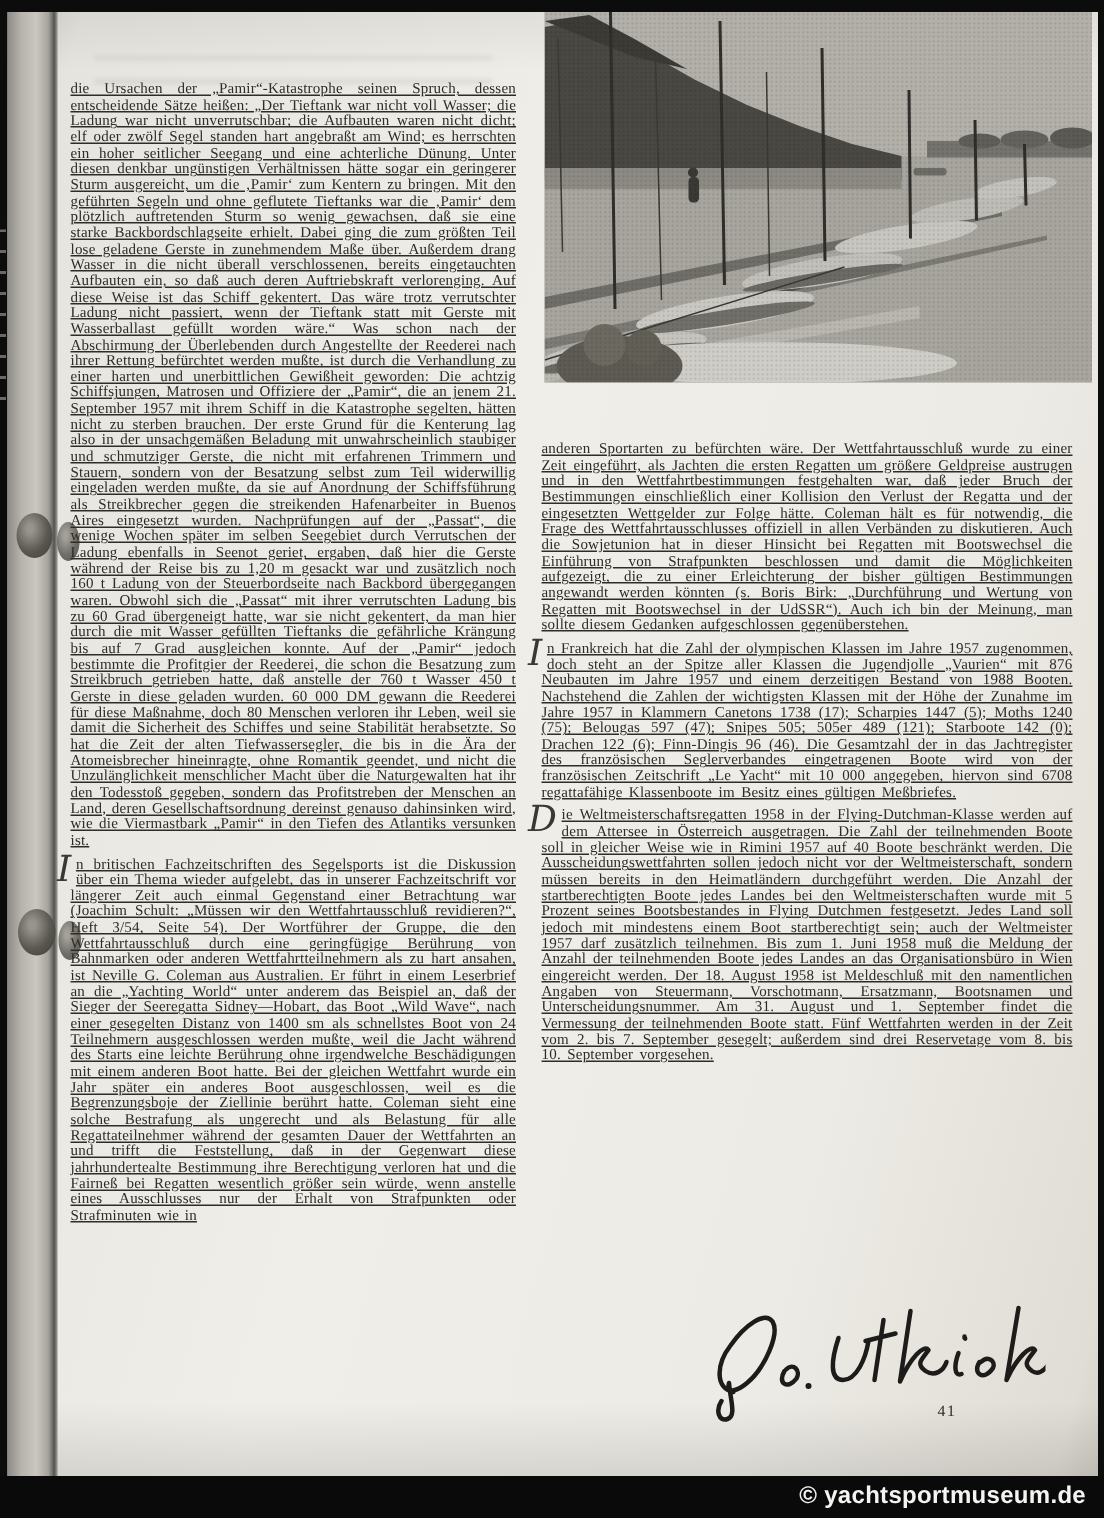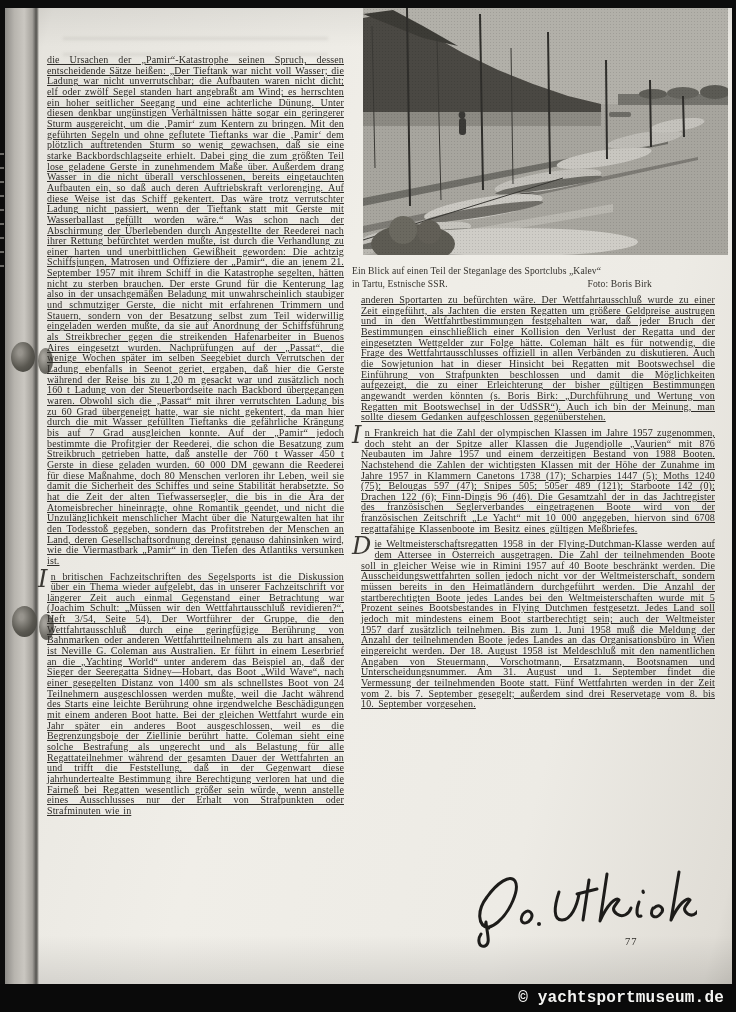--- a/index.html
+++ b/index.html
@@ -47,21 +47,21 @@
        font-size:9.6px;line-height:13px;letter-spacing:.1px;}
   .caption .row2{display:flex;justify-content:space-between;}
 
   
   .signature{position:absolute;left:462px;top:856px;}
   .folio{position:absolute;left:620px;top:928px;font-size:10.5px;color:#2e2c28;letter-spacing:1px;}
 
   
   .wm-bar{position:absolute;left:0;bottom:0;width:736px;height:28px;background:#0a0a0a;
        display:flex;align-items:center;justify-content:flex-end;}
-  .wm-text{font-family:Liberation Mono, monospace;font-weight:bold;font-size:16px;
+  .wm-text{font-family:Liberation Sans, sans-serif;font-weight:bold;font-size:16px;
        color:#f4f4f2;padding-right:12px;letter-spacing:.2px;}
 </style>
 </head>
 <body>
 
 <div class="stage">
 
   <div class="page">
     <div class="binding"></div>
     <div class="crease"></div>
@@ -121,27 +121,20 @@
 
         <rect x="96" y="110" width="7" height="17" rx="3" fill="#3a3936"></rect>
         <circle cx="99" cy="107" r="3.4" fill="#3a3936"></circle>
 
         <ellipse cx="50" cy="236" rx="42" ry="20" fill="#5d5b53"></ellipse>
         <circle cx="40" cy="222" r="14" fill="#6b6960"></circle>
         <circle cx="66" cy="224" r="12" fill="#625f57"></circle>
       </svg>
     </div>
 
-    <div class="caption">
-      <div>Ein Blick auf einen Teil der Steganlage des Sportclubs „Kalev“</div>
-      <div class="row2">
-        <span>in Tartu, Estnische SSR.</span>
-        <span>Foto: Boris Birk</span>
-      </div>
-    </div>
 
     <div class="col col-left">
       <p>die Ursachen der „Pamir“-Katastrophe seinen Spruch, dessen entscheidende Sätze heißen: „Der Tieftank war nicht voll Wasser; die Ladung war nicht unverrutschbar; die Aufbauten waren nicht dicht; elf oder zwölf Segel standen hart angebraßt am Wind; es herrschten ein hoher seitlicher Seegang und eine achterliche Dünung. Unter diesen denkbar ungünstigen Verhältnissen hätte sogar ein geringerer Sturm ausgereicht, um die ‚Pamir‘ zum Kentern zu bringen. Mit den geführten Segeln und ohne geflutete Tieftanks war die ‚Pamir‘ dem plötzlich auftretenden Sturm so wenig gewachsen, daß sie eine starke Backbordschlagseite erhielt. Dabei ging die zum größten Teil lose geladene Gerste in zunehmendem Maße über. Außerdem drang Wasser in die nicht überall verschlossenen, bereits eingetauchten Aufbauten ein, so daß auch deren Auftriebskraft verlorenging. Auf diese Weise ist das Schiff gekentert. Das wäre trotz verrutschter Ladung nicht passiert, wenn der Tieftank statt mit Gerste mit Wasserballast gefüllt worden wäre.“ Was schon nach der Abschirmung der Überlebenden durch Angestellte der Reederei nach ihrer Rettung befürchtet werden mußte, ist durch die Verhandlung zu einer harten und unerbittlichen Gewißheit geworden: Die achtzig Schiffsjungen, Matrosen und Offiziere der „Pamir“, die an jenem 21. September 1957 mit ihrem Schiff in die Katastrophe segelten, hätten nicht zu sterben brauchen. Der erste Grund für die Kenterung lag also in der unsachgemäßen Beladung mit unwahrscheinlich staubiger und schmutziger Gerste, die nicht mit erfahrenen Trimmern und Stauern, sondern von der Besatzung selbst zum Teil widerwillig eingeladen werden mußte, da sie auf Anordnung der Schiffsführung als Streikbrecher gegen die streikenden Hafenarbeiter in Buenos Aires eingesetzt wurden. Nachprüfungen auf der „Passat“, die wenige Wochen später im selben Seegebiet durch Verrutschen der Ladung ebenfalls in Seenot geriet, ergaben, daß hier die Gerste während der Reise bis zu 1,20 m gesackt war und zusätzlich noch 160 t Ladung von der Steuerbordseite nach Backbord übergegangen waren. Obwohl sich die „Passat“ mit ihrer verrutschten Ladung bis zu 60 Grad übergeneigt hatte, war sie nicht gekentert, da man hier durch die mit Wasser gefüllten Tieftanks die gefährliche Krängung bis auf 7 Grad ausgleichen konnte. Auf der „Pamir“ jedoch bestimmte die Profitgier der Reederei, die schon die Besatzung zum Streikbruch getrieben hatte, daß anstelle der 760 t Wasser 450 t Gerste in diese geladen wurden. 60 000 DM gewann die Reederei für diese Maßnahme, doch 80 Menschen verloren ihr Leben, weil sie damit die Sicherheit des Schiffes und seine Stabilität herabsetzte. So hat die Zeit der alten Tiefwassersegler, die bis in die Ära der Atomeisbrecher hineinragte, ohne Romantik geendet, und nicht die Unzulänglichkeit menschlicher Macht über die Naturgewalten hat ihr den Todesstoß gegeben, sondern das Profitstreben der Menschen an Land, deren Gesellschaftsordnung dereinst genauso dahinsinken wird, wie die Viermastbark „Pamir“ in den Tiefen des Atlantiks versunken ist.</p>
       <p><span class="dropcap">I</span><span>n britischen Fachzeitschriften des Segelsports ist die Diskussion über ein Thema wieder aufgelebt, das in unserer Fachzeitschrift vor längerer Zeit auch einmal Gegenstand einer Betrachtung war (Joachim Schult: „Müssen wir den Wettfahrtausschluß revidieren?“, Heft 3/54, Seite 54). Der Wortführer der Gruppe, die den Wettfahrtausschluß durch eine geringfügige Berührung von Bahnmarken oder anderen Wettfahrtteilnehmern als zu hart ansahen, ist Neville G. Coleman aus Australien. Er führt in einem Leserbrief an die „Yachting World“ unter anderem das Beispiel an, daß der Sieger der Seeregatta Sidney—Hobart, das Boot „Wild Wave“, nach einer gesegelten Distanz von 1400 sm als schnellstes Boot von 24 Teilnehmern ausgeschlossen werden mußte, weil die Jacht während des Starts eine leichte Berührung ohne irgendwelche Beschädigungen mit einem anderen Boot hatte. Bei der gleichen Wettfahrt wurde ein Jahr später ein anderes Boot ausgeschlossen, weil es die Begrenzungsboje der Ziellinie berührt hatte. Coleman sieht eine solche Bestrafung als ungerecht und als Belastung für alle Regattateilnehmer während der gesamten Dauer der Wettfahrten an und trifft die Feststellung, daß in der Gegenwart diese jahrhundertealte Bestimmung ihre Berechtigung verloren hat und die Fairneß bei Regatten wesentlich größer sein würde, wenn anstelle eines Ausschlusses nur der Erhalt von Strafpunkten oder Strafminuten wie in</span></p>
     </div>
 
     <div class="col col-right">
       <p>anderen Sportarten zu befürchten wäre. Der Wettfahrtausschluß wurde zu einer Zeit eingeführt, als Jachten die ersten Regatten um größere Geldpreise austrugen und in den Wettfahrtbestimmungen festgehalten war, daß jeder Bruch der Bestimmungen einschließlich einer Kollision den Verlust der Regatta und der eingesetzten Wettgelder zur Folge hätte. Coleman hält es für notwendig, die Frage des Wettfahrtausschlusses offiziell in allen Verbänden zu diskutieren. Auch die Sowjetunion hat in dieser Hinsicht bei Regatten mit Bootswechsel die Einführung von Strafpunkten beschlossen und damit die Möglichkeiten aufgezeigt, die zu einer Erleichterung der bisher gültigen Bestimmungen angewandt werden könnten (s. Boris Birk: „Durchführung und Wertung von Regatten mit Bootswechsel in der UdSSR“). Auch ich bin der Meinung, man sollte diesem Gedanken aufgeschlossen gegenüberstehen.</p>
       <p><span class="dropcap">I</span><span>n Frankreich hat die Zahl der olympischen Klassen im Jahre 1957 zugenommen, doch steht an der Spitze aller Klassen die Jugendjolle „Vaurien“ mit 876 Neubauten im Jahre 1957 und einem derzeitigen Bestand von 1988 Booten. Nachstehend die Zahlen der wichtigsten Klassen mit der Höhe der Zunahme im Jahre 1957 in Klammern Canetons 1738 (17); Scharpies 1447 (5); Moths 1240 (75); Belougas 597 (47); Snipes 505; 505er 489 (121); Starboote 142 (0); Drachen 122 (6); Finn-Dingis 96 (46). Die Gesamtzahl der in das Jachtregister des französischen Seglerverbandes eingetragenen Boote wird von der französischen Zeitschrift „Le Yacht“ mit 10 000 angegeben, hiervon sind 6708 regattafähige Klassenboote im Besitz eines gültigen Meßbriefes.</span></p>
       <p><span class="dropcap">D</span><span>ie Weltmeisterschaftsregatten 1958 in der Flying-Dutchman-Klasse werden auf dem Attersee in Österreich ausgetragen. Die Zahl der teilnehmenden Boote soll in gleicher Weise wie in Rimini 1957 auf 40 Boote beschränkt werden. Die Ausscheidungswettfahrten sollen jedoch nicht vor der Weltmeisterschaft, sondern müssen bereits in den Heimatländern durchgeführt werden. Die Anzahl der startberechtigten Boote jedes Landes bei den Weltmeisterschaften wurde mit 5 Prozent seines Bootsbestandes in Flying Dutchmen festgesetzt. Jedes Land soll jedoch mit mindestens einem Boot startberechtigt sein; auch der Weltmeister 1957 darf zusätzlich teilnehmen. Bis zum 1. Juni 1958 muß die Meldung der Anzahl der teilnehmenden Boote jedes Landes an das Organisationsbüro in Wien eingereicht werden. Der 18. August 1958 ist Meldeschluß mit den namentlichen Angaben von Steuermann, Vorschotmann, Ersatzmann, Bootsnamen und Unterscheidungsnummer. Am 31. August und 1. September findet die Vermessung der teilnehmenden Boote statt. Fünf Wettfahrten werden in der Zeit vom 2. bis 7. September gesegelt; außerdem sind drei Reservetage vom 8. bis 10. September vorgesehen.</span></p>
@@ -156,20 +149,20 @@
           <path d="M92,28 C87,43 86,56 95,56 C104,56 110,42 112,30"></path>
           <path d="M122,16 L116,56 M110,30 L130,25"></path>
           <path d="M140,10 L133,57 C140,41 149,32 152,36 C148,42 143,45 150,50 C156,54 162,50 164,44"></path>
           <path d="M172,38 C169,46 169,54 174,52 M176,27 C176,28 177,29 176,28"></path>
           <path d="M186,44 C181,52 189,57 195,48 C197,44 192,39 187,44"></path>
           <path d="M212,8 L204,56 C211,41 220,32 223,36 C219,42 214,45 221,50 C227,54 233,46 234,40"></path>
         </g>
       </svg>
     </div>
 
-    <div class="folio">77</div>
+    <div class="folio">41</div>
   </div>
 
   <div class="wm-bar">
     <span class="wm-text">© yachtsportmuseum.de</span>
   </div>
 
 </div>
 
 </body></html>

